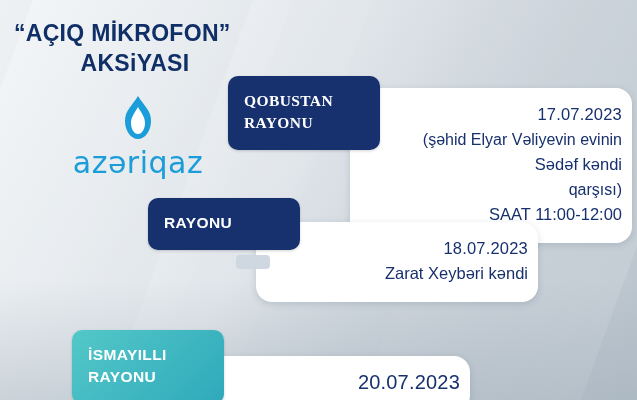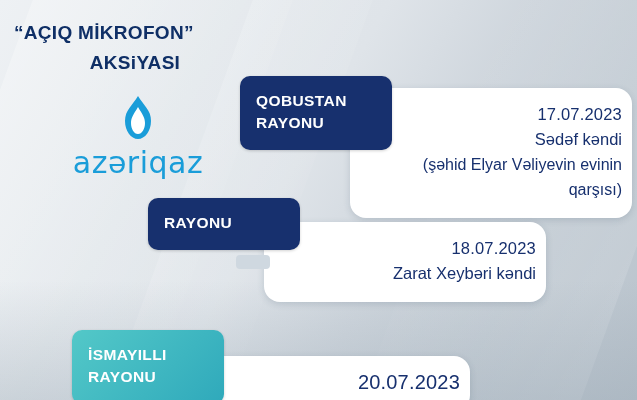--- a/index.html
+++ b/index.html
@@ -40,21 +40,21 @@
   
   .title-block {
     position: absolute;
     left: 14px;
     top: 18px;
     width: 300px;
   }
   .title-line {
     color: #0f2f66;
     font-weight: bold;
-    font-size: 19px;
+    font-size: 23px;
     letter-spacing: 0.3px;
     line-height: 30px;
   }
   .title-line-1 { text-align: left; }
   .title-line-2 { text-align: center; padding-right: 58px; }
 
   
   .logo-block {
     position: absolute;
     left: 48px;
@@ -74,21 +74,21 @@
     letter-spacing: 0.5px;
     font-family: "DejaVu Sans", sans-serif;
   }
 
   
   .row {
     position: absolute;
     display: flex;
     align-items: flex-start;
   }
-  .row-1 { left: 240px; top: 76px; }
+  .row-1 { left: 228px; top: 76px; font-family: Liberation Serif, serif; }
   .row-2 { left: 148px; top: 198px; }
   .row-3 { left: 72px; top: 330px; }
 
   .region-tag {
     position: relative;
     border-radius: 10px;
     padding: 14px 16px 16px 16px;
     min-width: 120px;
     color: #ffffff;
     font-weight: bold;
@@ -122,21 +122,21 @@
     position: absolute;
     background: #ffffff;
     border-radius: 16px;
     box-shadow: 0 2px 7px rgba(40,60,90,0.16);
     text-align: right;
     color: #17306e;
     font-weight: normal;
     z-index: 1;
   }
   .card-1 { left: 350px; top: 88px; width: 262px; padding: 14px 10px 16px 10px; }
-  .card-2 { left: 264px; top: 222px; width: 262px; padding: 14px 10px 16px 10px; }
+  .card-2 { left: 256px; top: 222px; width: 262px; padding: 14px 10px 16px 10px; }
   .card-3 { left: 188px; top: 356px; width: 262px; padding: 14px 10px 16px 10px; }
 
   .card-line {
     font-size: 16.5px;
     line-height: 25px;
   }
   .card-line.date { letter-spacing: 0.2px; }
   .card-line.sub { font-size: 16px; }
 
   
@@ -161,23 +161,24 @@
     <svg class="logo-flame" viewBox="0 0 40 46">
       <path d="M20 1 C 14 11, 7 15, 7 26 C 7 36, 13 44, 20 44 C 27 44, 33 36, 33 26 C 33 15, 26 11, 20 1 Z" fill="#1a9dd9"></path>
       <path d="M20 12 C 16 19, 13 22, 13 28 C 13 34, 16 39, 20 39 C 24 39, 27 34, 27 28 C 27 22, 24 19, 20 12 Z" fill="#ffffff"></path>
     </svg>
     <div class="logo-text">azəriqaz</div>
   </div>
 
   <div class="connector conn-1"></div>
   <div class="info-card card-1">
     <div class="card-line date">17.07.2023</div>
+    <div class="card-line sub">(şəhid Elyar Vəliyevin evinin</div>
     <div class="card-line">Sədəf kəndi</div>
-    <div class="card-line sub">(şəhid Elyar Vəliyevin evinin</div>
     <div class="card-line sub">qarşısı)</div>
+    <div class="card-line">SAAT 11:00-12:00</div>
   </div>
   <div class="row row-1">
     <div class="region-tag tag-1">
       <div>QOBUSTAN</div>
       <div>RAYONU</div>
     </div>
   </div>
 
   <div class="connector conn-2"></div>
   <div class="info-card card-2">

